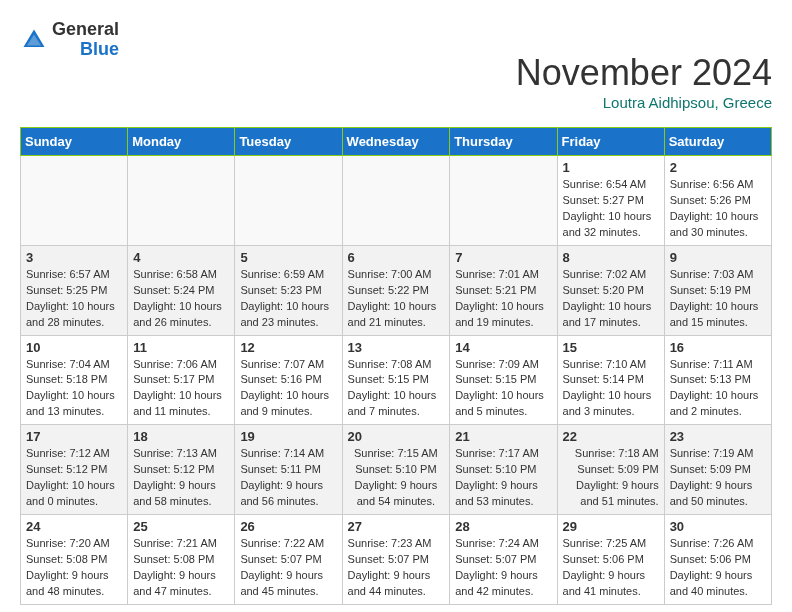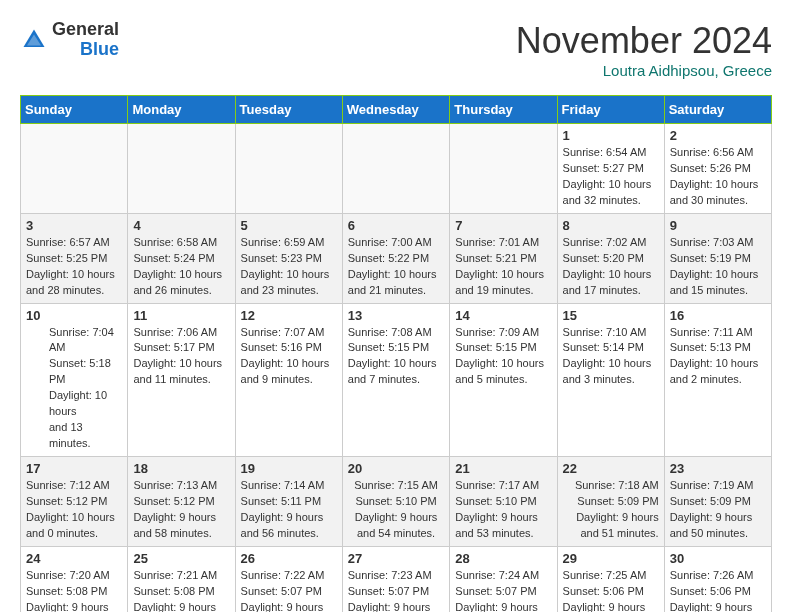--- a/index.html
+++ b/index.html
@@ -33,20 +33,21 @@
       width: 28px;
       height: 28px;
     }
     .title-block {
       text-align: right;
     }
     .month-title {
       font-size: 36px;
       font-weight: normal;
       color: #333;
+      margin-top: 32px;
     }
     .location {
       font-size: 15px;
       color: #0f766e;
     }
     .calendar {
       width: 100%;
       border-collapse: collapse;
       font-size: 11.5px;
     }
@@ -190,21 +191,21 @@
           <span class="day-number">9</span>
           <div class="day-detail" style="white-space: pre-line;">Sunrise: 7:03 AM
 Sunset: 5:19 PM
 Daylight: 10 hours
 and 15 minutes.</div>
         </td>
       </tr>
       <tr>
         <td>
           <span class="day-number">10</span>
-          <div class="day-detail" style="white-space: pre-line; margin-left: 23px;">Sunrise: 7:04 AM
+          <div class="day-detail" style="white-space: pre-line;">Sunrise: 7:04 AM
 Sunset: 5:18 PM
 Daylight: 10 hours
 and 13 minutes.</div>
         </td>
         <td>
           <span class="day-number">11</span>
           <div class="day-detail" style="white-space: pre-line;">Sunrise: 7:06 AM
 Sunset: 5:17 PM
 Daylight: 10 hours
 and 11 minutes.</div>

